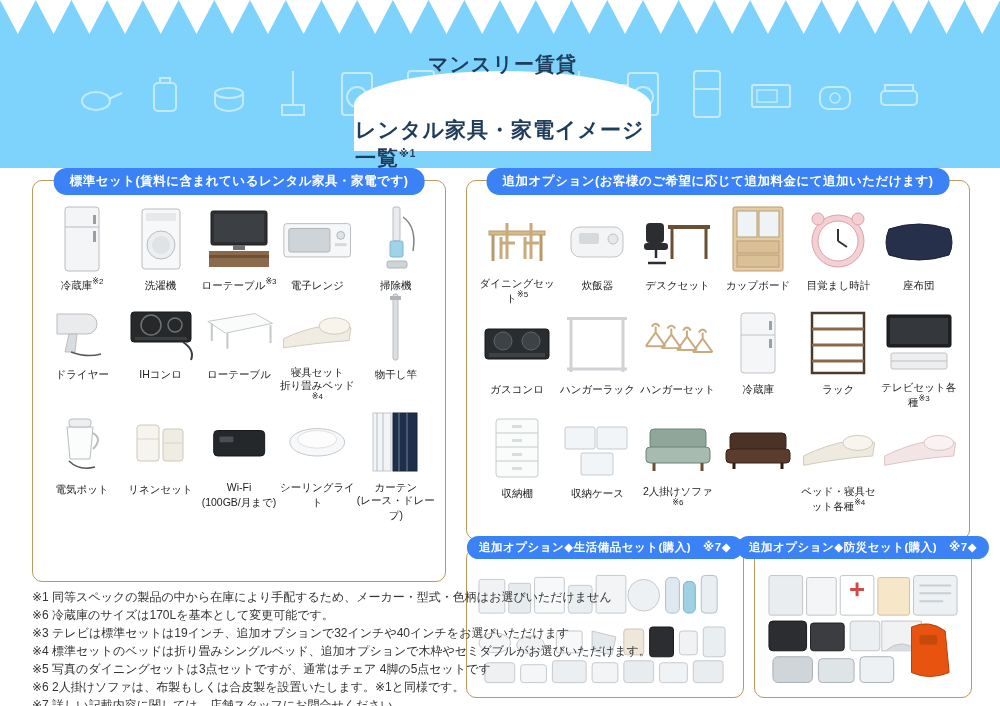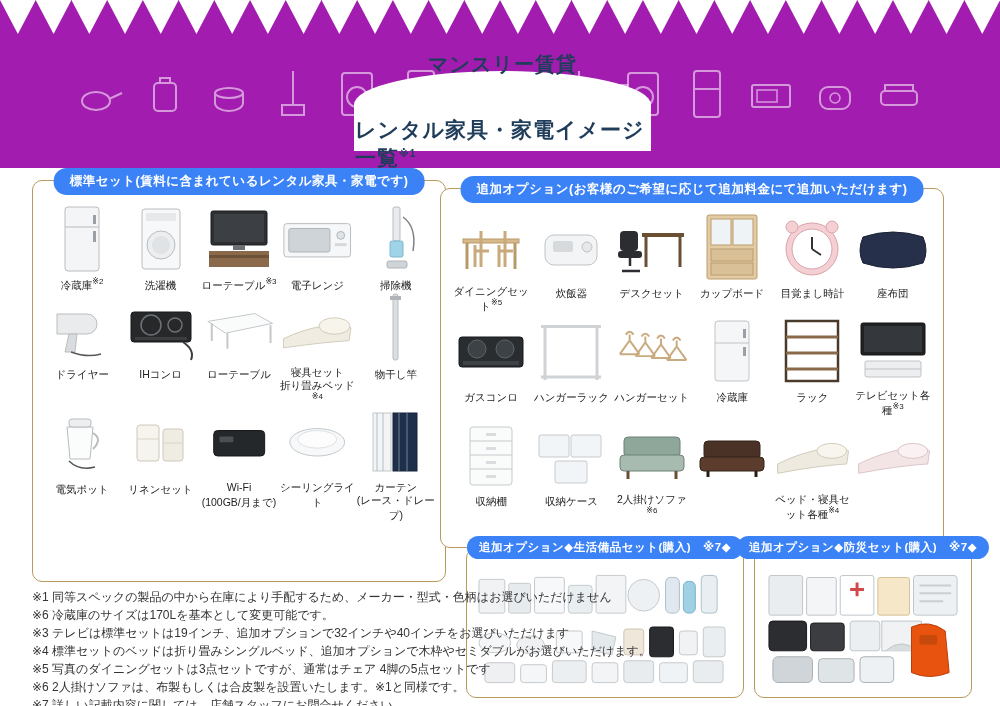--- a/index.html
+++ b/index.html
@@ -7,21 +7,21 @@
     width:1000px;height:706px;
     background:#ffffff;
     font-family:"Liberation Sans","DejaVu Sans",sans-serif;
     color:#2b2b2b;
     overflow:hidden;
     position:relative;
   }
   
   .header{
     position:absolute;left:0;top:0;width:1000px;height:168px;
-    background:#a21caf;
+    background:#7dd3fc;
     overflow:hidden;
   }
   .scallop{
     position:absolute;left:0;top:0;width:1000px;height:34px;
     display:flex;
   }
   .scallop .tooth{
     flex:1 0 auto;
     height:34px;
     background:#ffffff;
@@ -59,21 +59,21 @@
     position:absolute;top:-13px;left:50%;transform:translateX(-50%);
     background:#3b82f6;color:#fff;
     border-radius:13px;
     padding:5px 16px;
     font-size:12.5px;white-space:nowrap;font-weight:bold;
     letter-spacing:.5px;
   }
   .panel-head.small{font-size:11.5px;padding:4px 12px;}
 
   #std-panel{left:32px;top:180px;width:412px;height:400px;}
-  #opt-panel{left:440px;top:180px;width:502px;height:358px;margin-top:8px;}
+  #opt-panel{left:466px;top:180px;width:502px;height:358px;}
   #life-panel{left:466px;top:548px;width:276px;height:148px;}
   #bosai-panel{left:754px;top:548px;width:216px;height:148px;}
 
   .grid{
     display:grid;
     padding:22px 10px 6px 10px;
     box-sizing:border-box;
   }
   #std-grid{grid-template-columns:repeat(5,1fr);row-gap:0;}
   #opt-grid{grid-template-columns:repeat(6,1fr);row-gap:2px;}

